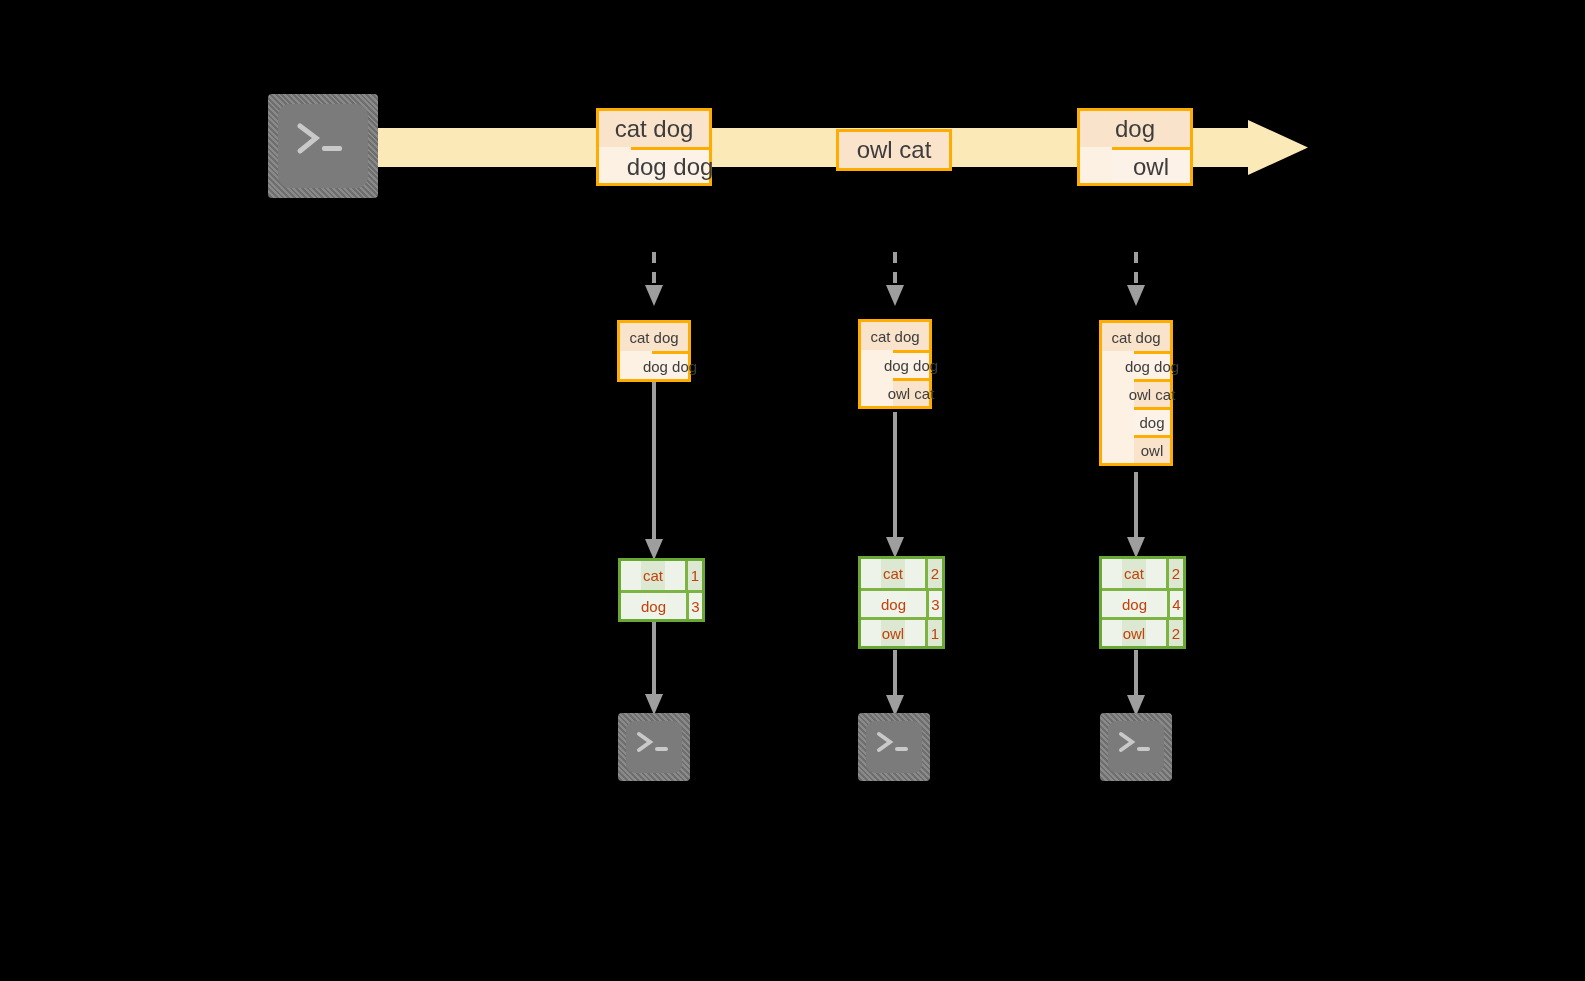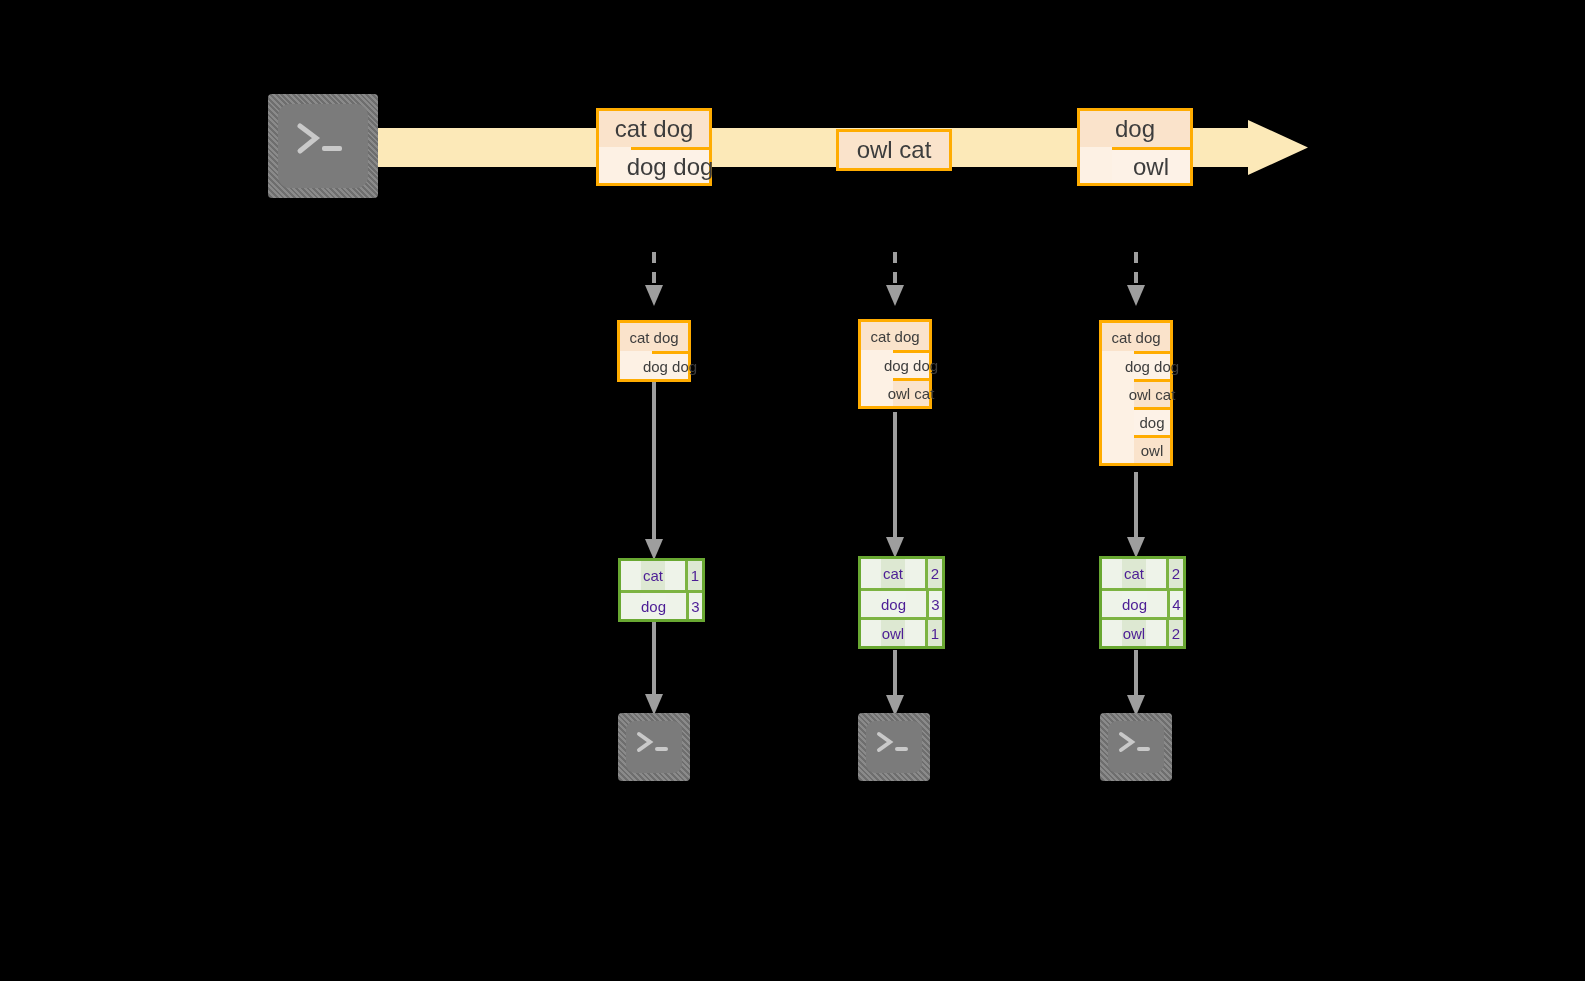--- a/index.html
+++ b/index.html
@@ -86,21 +86,21 @@
     box-sizing: border-box;
     height: 29px;
   }
   .gbox .grow + .grow { border-top: 3px solid #7cb342; }
   .gbox .gcell {
     box-sizing: border-box;
     display: flex;
     align-items: center;
     justify-content: center;
     font-size: 15px;
-    color: #4c1d95;
+    color: #c2410c;
     margin-left: 20px;
   }
   .gbox .gcell.key { width: 47px; }
   .gbox .gcell.val { width: 31px; border-left: 3px solid #7cb342; }
   .gbox .grow.dark  .gcell { background: #dde8d2; }
   .gbox .grow.light .gcell { background: #eef4ea; }
 
   
   .conn {
     position: absolute;

